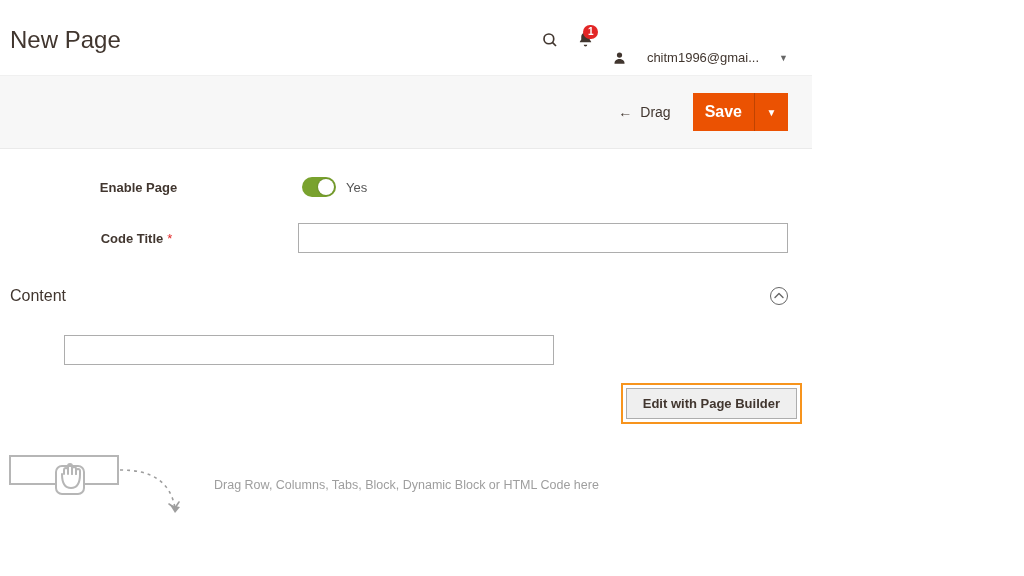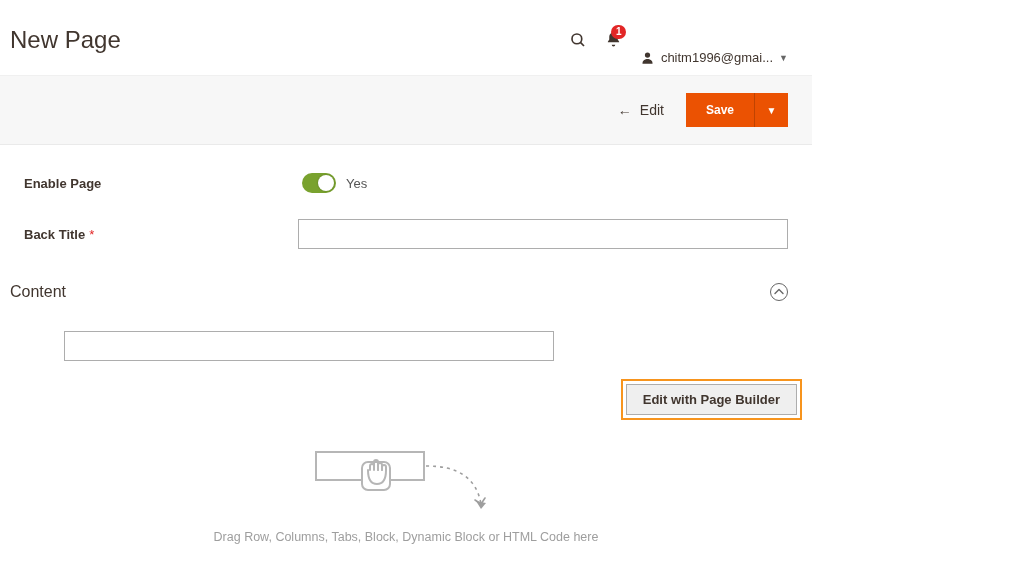--- a/index.html
+++ b/index.html
@@ -7,35 +7,35 @@
 
   .page { width: 812px; height: 576px; position: relative; }
 
   
   .header-row { display: flex; align-items: center; justify-content: space-between; padding: 14px 24px 10px 10px; border-bottom: 1px solid #f0f0f0; }
   .page-title { font-size: 24px; font-weight: 400; color: #41362f; }
   .header-tools { display: flex; align-items: center; gap: 18px; }
   .search-icon svg, .user-icon svg, .bell-icon svg { display:block; }
   .bell-wrap { position: relative; }
   .badge { position: absolute; top: -6px; left: 6px; background: #e22626; color: #fff; border-radius: 9px; font-size: 10px; font-weight: 700; padding: 1px 5px; line-height: 12px; min-width: 14px; text-align:center; }
-  .user-area { display:flex; align-items:center; gap:6px; color:#41362f; font-size:13px;margin-top:36px; }
+  .user-area { display:flex; align-items:center; gap:20px; color:#41362f; font-size:13px;margin-top:36px; }
   .user-area .caret { font-size:9px; color:#666; }
 
   
   .action-bar { background: #f7f7f7; border-bottom: 1px solid #eaeaea; padding: 17px 24px; display:flex; justify-content:flex-end; align-items:center; gap: 22px; }
   .back-btn { display:flex; align-items:center; gap:8px; color:#41362f; font-size:14px; cursor:pointer; }
   .back-btn .arrow { font-size:14px; }
   .save-group { display:flex; }
-  .save-btn { background:#eb5202; color:#fff; border:none; padding: 10px 20px; font-size:12px; font-weight:600; cursor:pointer; }
+  .save-btn { background:#eb5202; color:#fff; border:none; padding: 10px 12px; font-size:16px; font-weight:600; cursor:pointer; }
   .save-dd { background:#eb5202; border:none; border-left:1px solid rgba(0,0,0,0.18); color:#fff; width:34px; display:flex; align-items:center; justify-content:center; cursor:pointer; font-size:10px; }
 
   
   .form-area { padding: 28px 24px 0 24px; }
   .form-row { display:flex; align-items:center; margin-bottom: 26px; }
-  .form-label { width: 238px; text-align:left; padding-right: 9px; font-size:13px; font-weight:600; color:#41362f; }
+  .form-label { width: 238px; text-align:center; padding-right: 9px; font-size:13px; font-weight:600; color:#41362f; }
   .form-label .req { color:#e22626; margin-left:4px; font-weight:400; }
   .form-control { flex:0 0 auto;padding-left:40px; }
   .text-input { width: 490px; height: 30px; border:1px solid #adadad; padding: 0 8px; font-size:13px; background:#fff; }
 
   
   .toggle { display:flex; align-items:center; gap:10px; }
   .switch { width:34px; height:20px; border-radius:10px; background:#79a22e; position:relative; }
   .switch::after { content:""; position:absolute; right:2px; top:2px; width:16px; height:16px; border-radius:50%; background:#fff; box-shadow:0 0 2px rgba(0,0,0,0.3); }
   .toggle-label { font-size:13px; color:#555; }
 
@@ -47,21 +47,21 @@
 
   
   .content-fields { padding: 22px 24px 10px 24px; }
 
   
   .pb-row { display:flex; justify-content:flex-end; padding: 8px 10px 0 24px; }
   .pb-highlight { border:2px solid #f7941d; padding:3px; }
   .pb-btn { background:#efefef; border:1px solid #adadad; padding: 7px 16px; font-size:13px; font-weight:600; color:#41362f; cursor:pointer; }
 
   
-  .drop-zone { margin-top: 26px; display:flex; flex-direction:column; align-items:center; gap:14px; }
+  .drop-zone { margin-top: 26px; display:flex; flex-direction:row; align-items:center; gap:14px; }
   .dz-graphic svg { display:block; }
   .dz-text { font-size:12.5px; color:#9e9e9e; }
 </style>
 </head>
 <body>
 
 <div class="page">
 
   <div class="header-row">
     <h1 class="page-title">New Page</h1>
@@ -89,41 +89,41 @@
         </span>
         <span>chitm1996@gmai...</span>
         <span class="caret">▼</span>
       </span>
     </div>
   </div>
 
   <div class="action-bar">
     <div class="back-btn">
       <span class="arrow">←</span>
-      <span>Edit</span>
+      <span>Drag</span>
     </div>
     <div class="save-group">
       <button class="save-btn">Save</button>
       <button class="save-dd">
         <span>▼</span>
       </button>
     </div>
   </div>
 
   <div class="form-area">
     <div class="form-row">
       <div class="form-label">Enable Page</div>
       <div class="form-control toggle">
         <div class="switch"></div>
         <span class="toggle-label">Yes</span>
       </div>
     </div>
     <div class="form-row">
       <div class="form-label">
-        <span>Back Title</span><span class="req">*</span>
+        <span>Code Title</span><span class="req">*</span>
       </div>
       <div class="form-control">
         <input class="text-input" type="text" value="" style="">
       </div>
     </div>
   </div>
 
   <div class="section-header">
     <div class="section-title">Content</div>
     <div class="collapse-icon">

